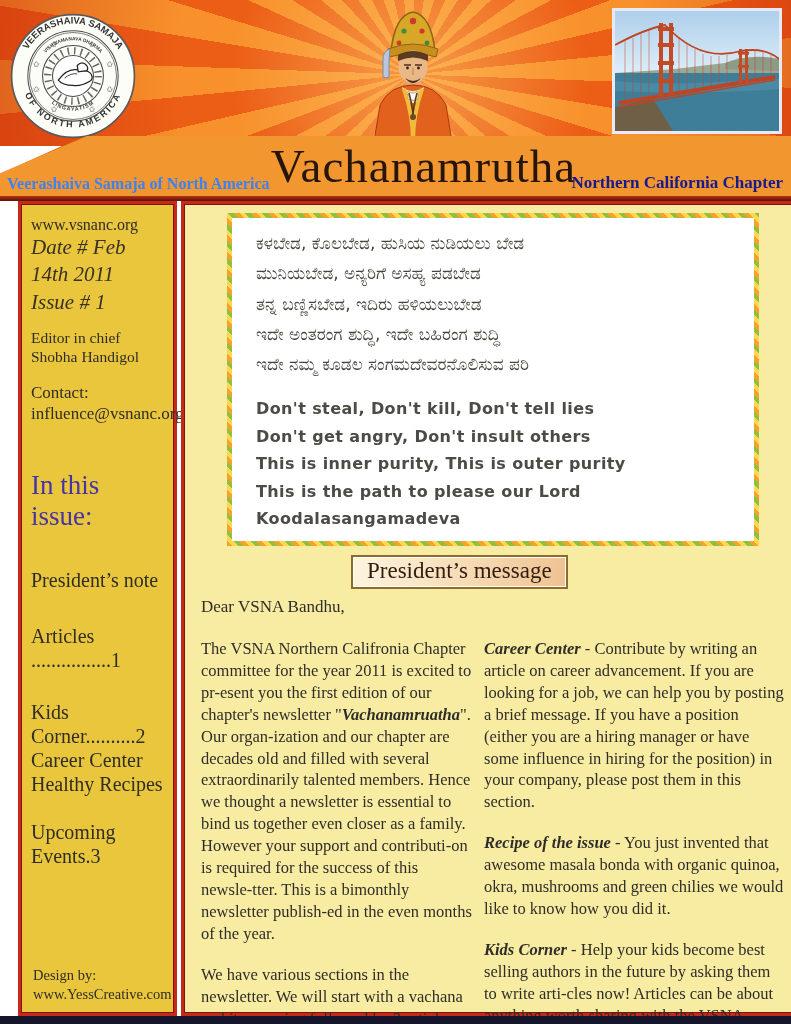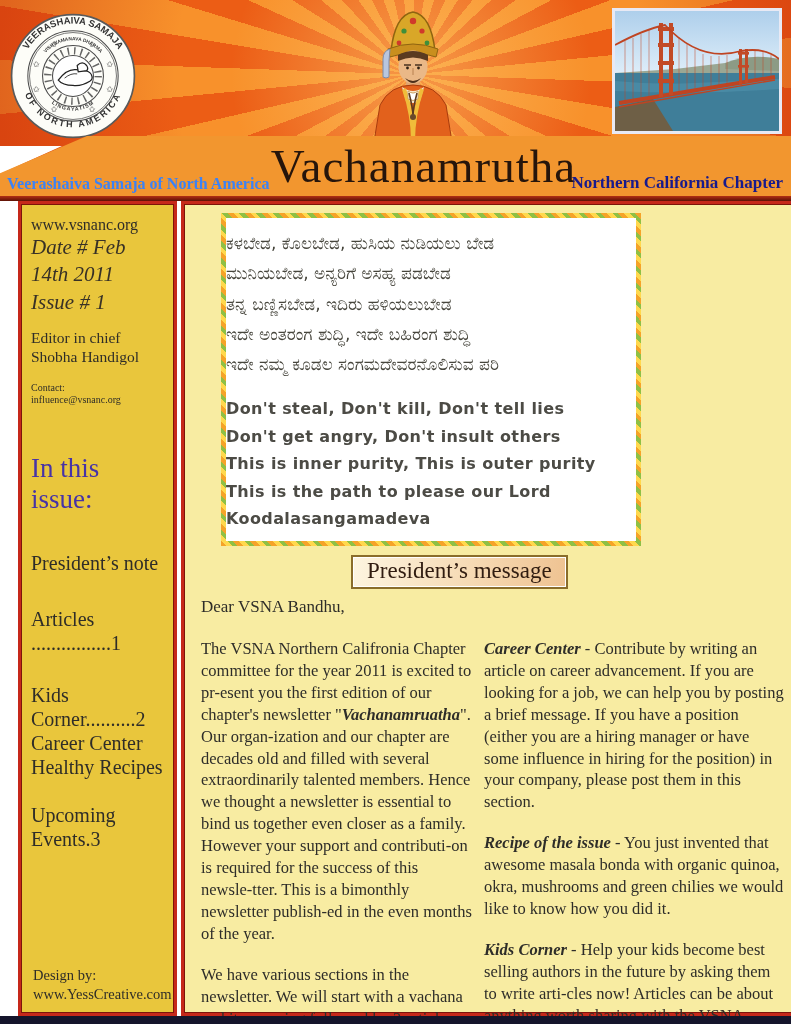--- a/index.html
+++ b/index.html
@@ -47,33 +47,33 @@
   .main {
     position:absolute; left:165px; top:0; width:623px; height:815px;
     background:#f8eca2; padding:9px 17px; color:#2e2d29;
   }
   .bottom-strip { position:absolute; left:0; top:1016px; width:791px; height:8px; background:#15152b; }
 
   
   .sb-site   { font-size:16px; }
   .sb-date   { font-style:italic; font-size:21px; line-height:1.3; color:#383126; }
   .sb-editor { margin-top:12px; font-size:15.5px; line-height:1.25; }
-  .sb-contact{ margin-top:15px; font-size:10px; line-height:1.25; }
+  .sb-contact{ margin-top:15px; font-size:17px; line-height:1.25; }
   .sb-issue-head { margin-top:46px; font-size:27px; color:#4733a6; }
   .toc-item  { font-size:20px; line-height:1.2; }
   .toc-gap-a { margin-top:36px; }
   .toc-gap-b { margin-top:32px; }
   .toc-gap-c { margin-top:28px; }
   .toc-gap-d { margin-top:24px; }
   .sb-design { position:absolute; left:12px; bottom:8px; font-size:14.5px; line-height:1.35; }
 
   
   .vachana-box {
-    margin-left:20px; width:420px; min-height:244px; background:#ffffff;
-    border:5px solid #f0a22a; padding:10px 16px 8px 0;
+    margin-left:26px; width:532px; min-height:244px; background:#ffffff;
+    border:5px solid #f0a22a; padding:10px 16px 8px 24px;
     border-image:repeating-linear-gradient(45deg,#f5a329 0 4px,#ffd84d 4px 8px,#8fc045 8px 12px) 5;
   }
   .kn-line { font-size:17px; line-height:1.78; color:#46453c;
     font-family:"DejaVu Sans","Liberation Sans",sans-serif; }
   .vach-gap { height:16px; }
   .en-line { font-size:16px; line-height:1.72; letter-spacing:.4px; font-weight:bold; color:#4c4b45;
     font-family:"DejaVu Sans","Liberation Sans",sans-serif; }
 
   
   .msg-heading {

